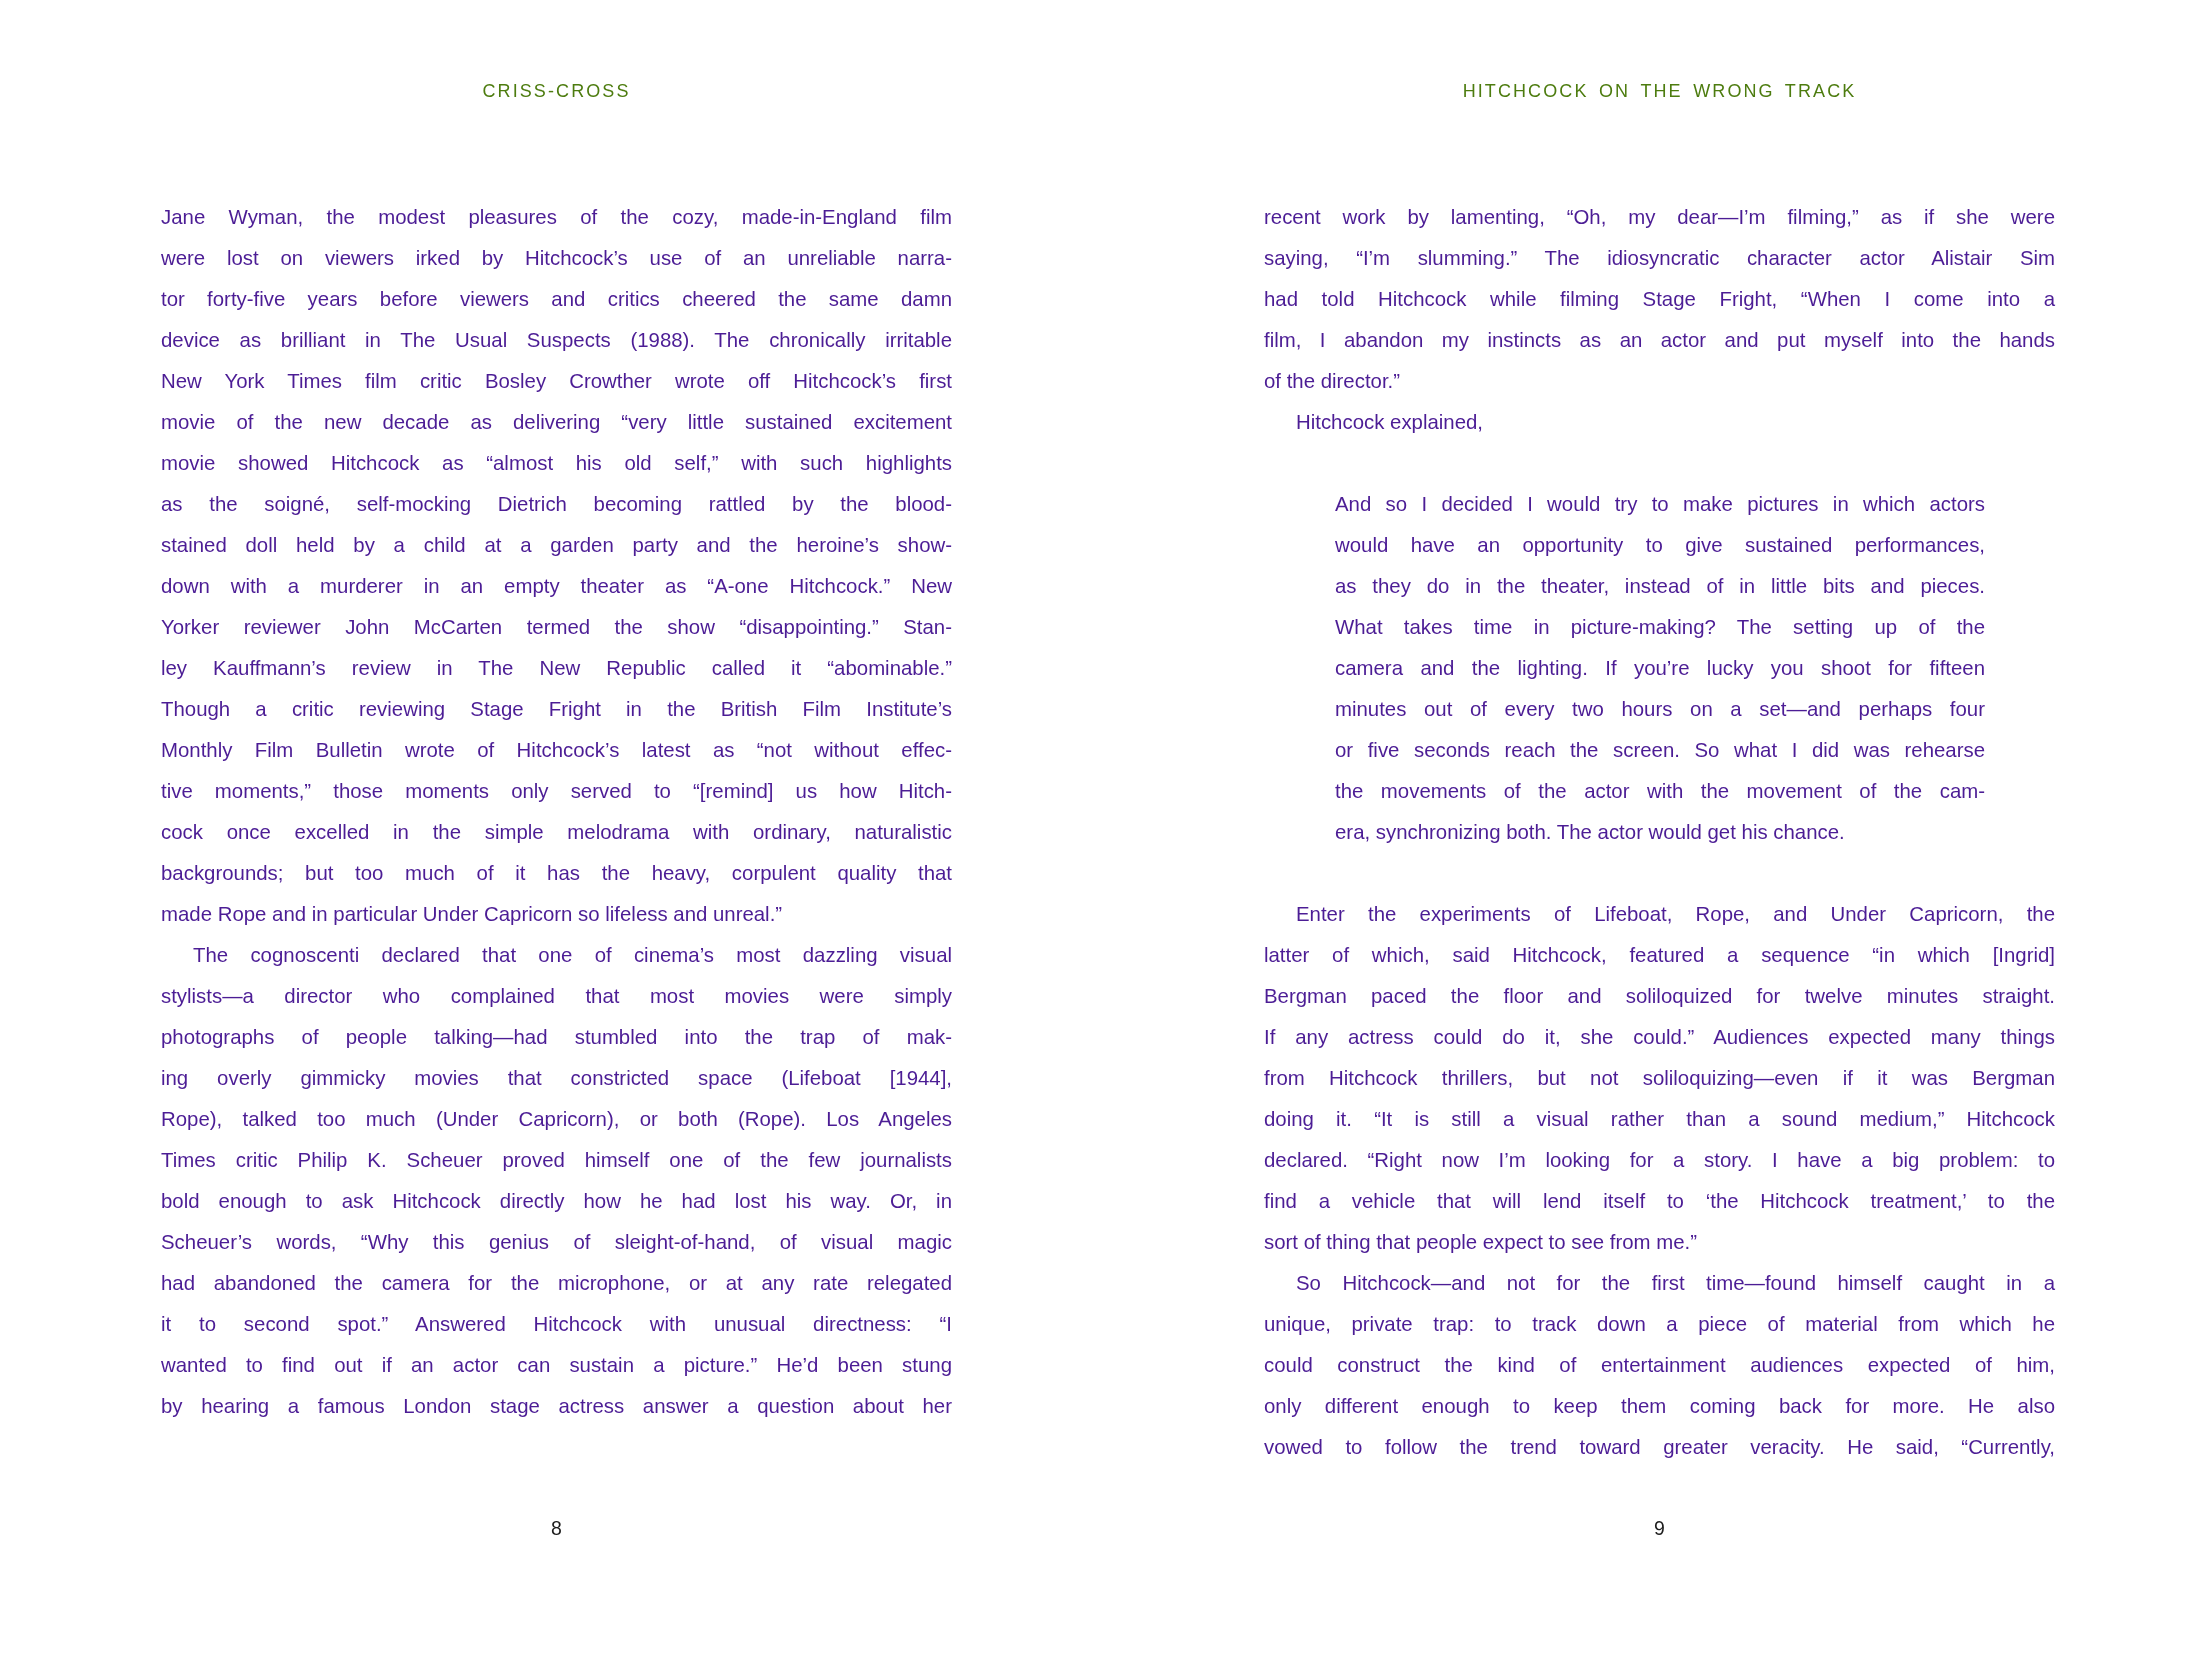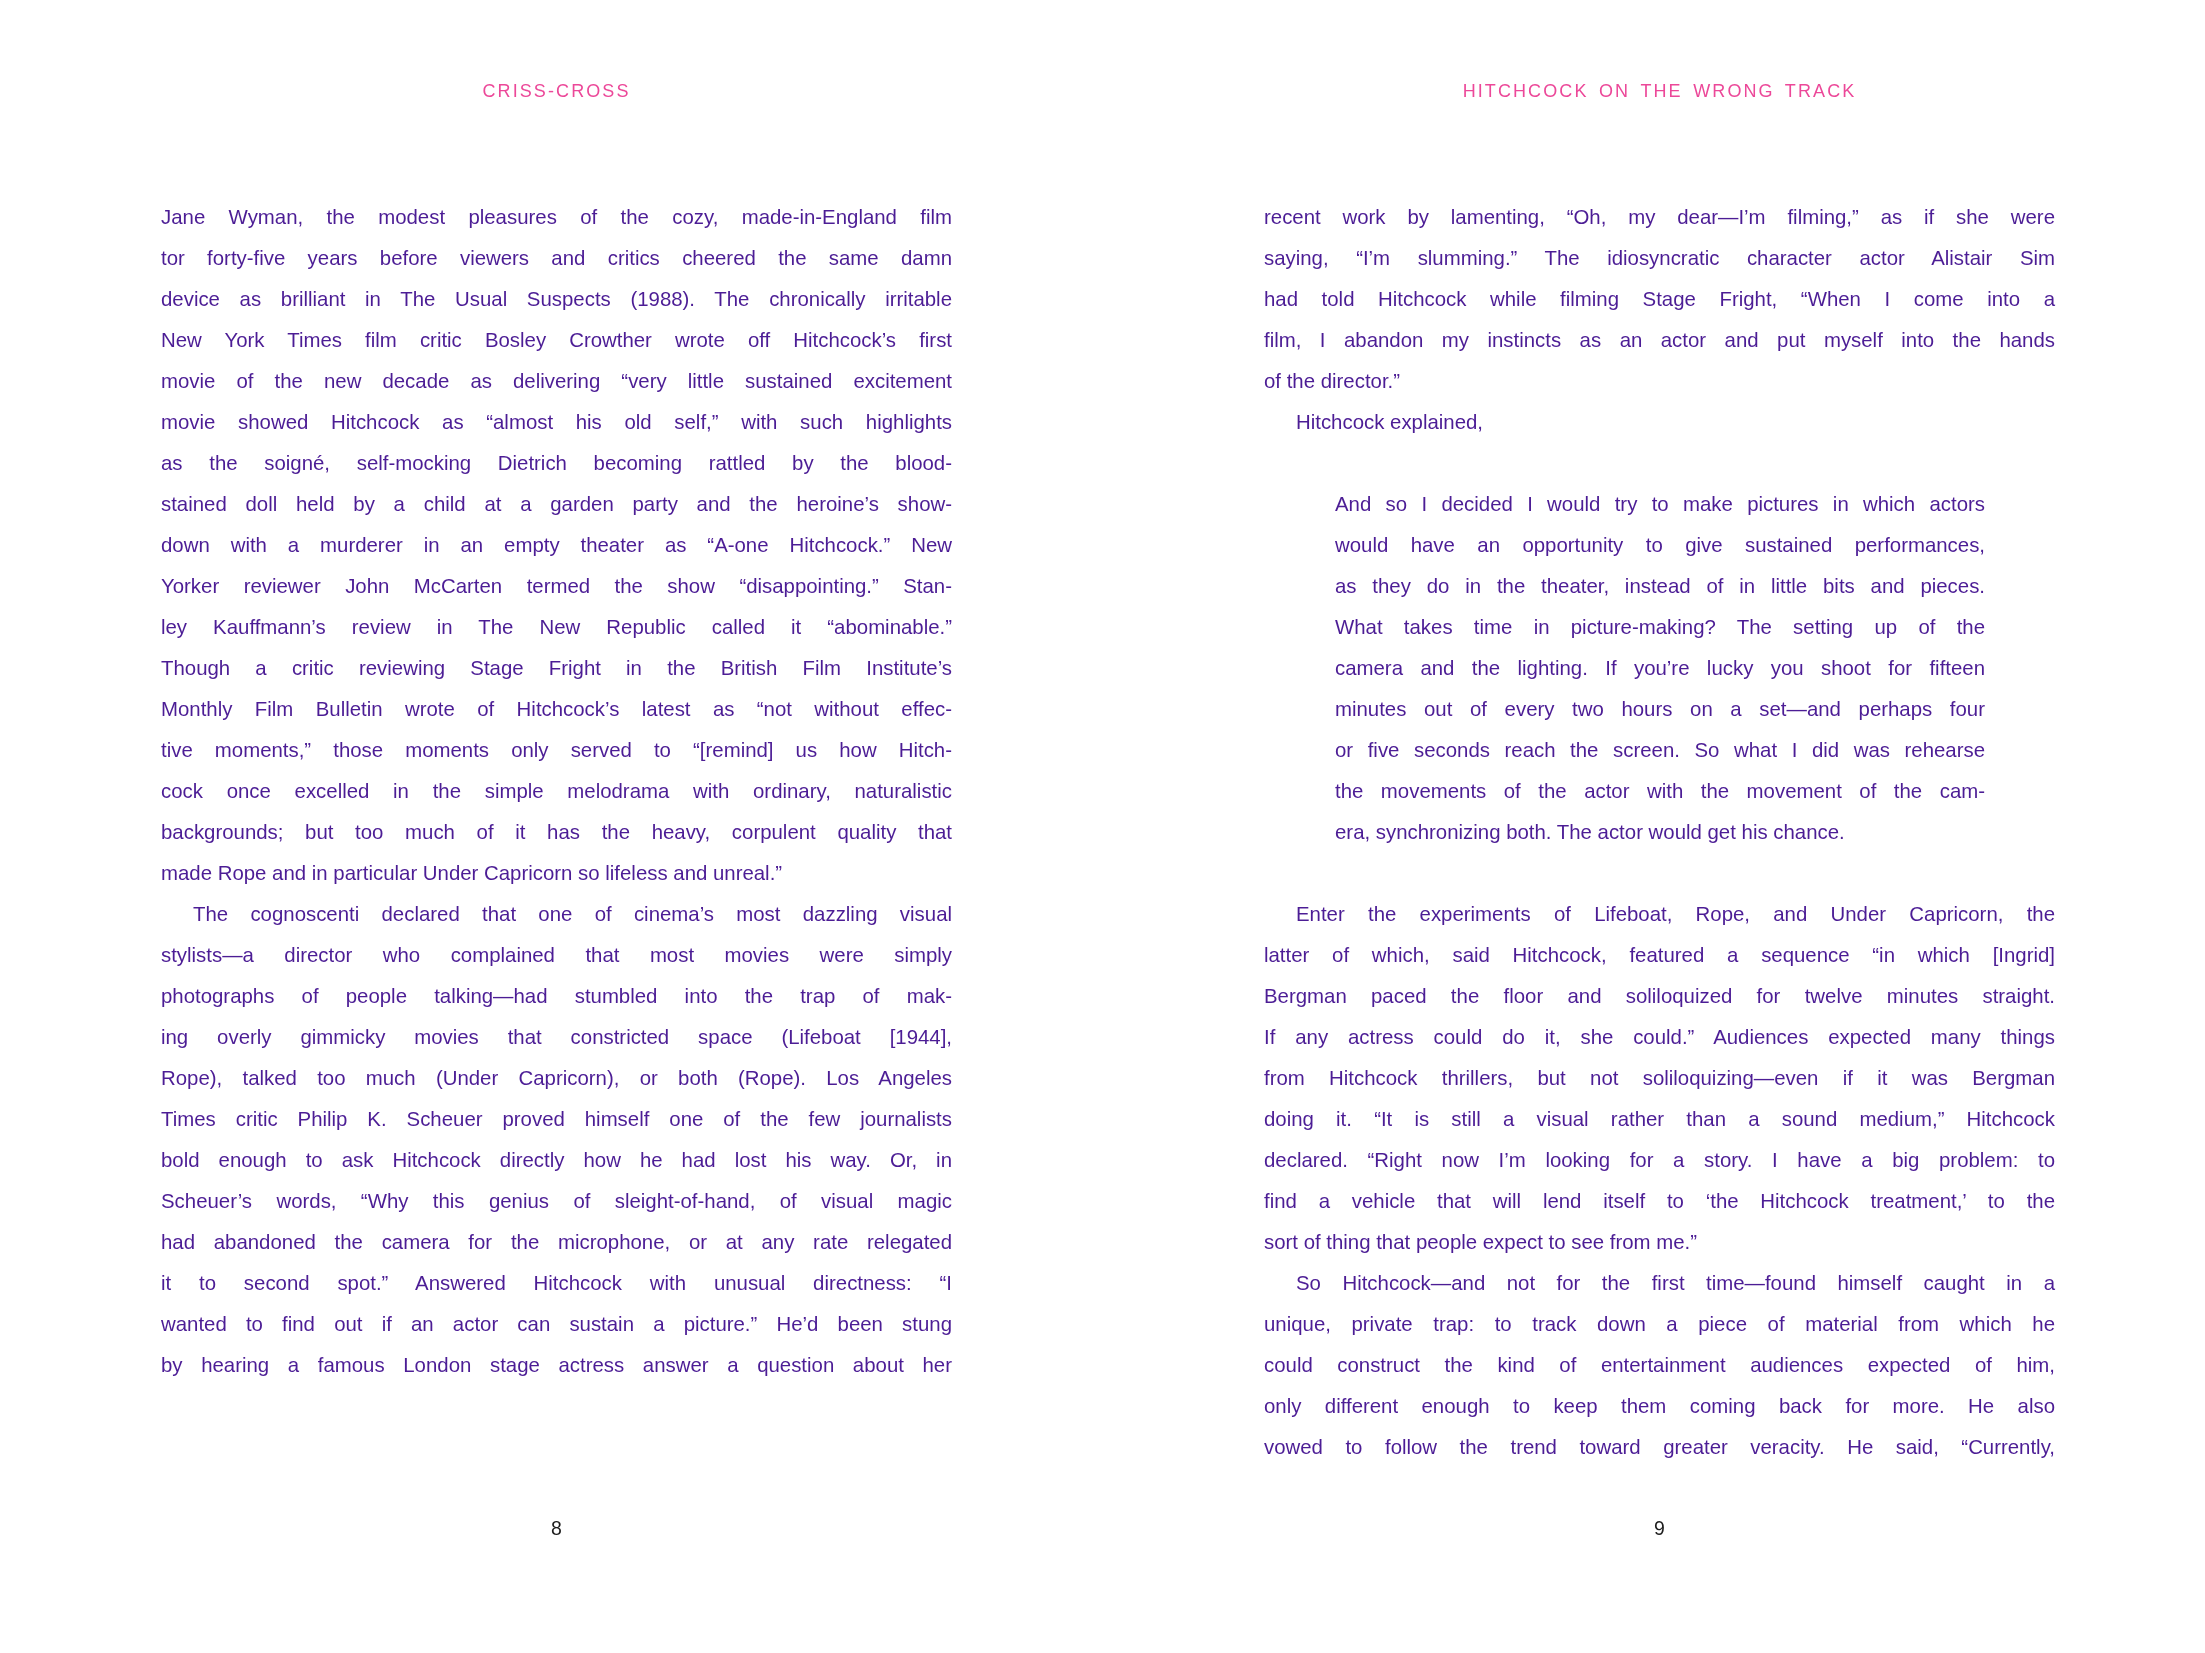--- a/index.html
+++ b/index.html
@@ -26,21 +26,21 @@
 
   .running-head {
     position: absolute;
     top: 81px;
     left: 0;
     width: 100%;
     text-align: center;
     font-size: 18px;
     letter-spacing: 2.1px;
     word-spacing: 3.4px;
-    color: #ec4899;
+    color: #4d7c0f;
     white-space: nowrap;
   }
   .text-block {
     position: absolute;
     top: 197px;
     left: 0;
     width: 791px;
   }
   .para { }
   .line {
@@ -66,20 +66,21 @@
   }
 </style>
 </head>
 <body>
 
 <div class="page" id="left-page">
   <div class="running-head">CRISS-CROSS</div>
   <div class="text-block">
       <div class="para">
         <div class="line">Jane Wyman, the modest pleasures of the cozy, made-in-England film</div>
+        <div class="line">were lost on viewers irked by Hitchcock’s use of an unreliable narra-</div>
         <div class="line">tor forty-five years before viewers and critics cheered the same damn</div>
         <div class="line">device as brilliant in The Usual Suspects (1988). The chronically irritable</div>
         <div class="line">New York Times film critic Bosley Crowther wrote off Hitchcock’s first</div>
         <div class="line">movie of the new decade as delivering “very little sustained excitement</div>
         <div class="line">movie showed Hitchcock as “almost his old self,” with such highlights</div>
         <div class="line">as the soigné, self-mocking Dietrich becoming rattled by the blood-</div>
         <div class="line">stained doll held by a child at a garden party and the heroine’s show-</div>
         <div class="line">down with a murderer in an empty theater as “A-one Hitchcock.” New</div>
         <div class="line">Yorker reviewer John McCarten termed the show “disappointing.” Stan-</div>
         <div class="line">ley Kauffmann’s review in The New Republic called it “abominable.”</div>

